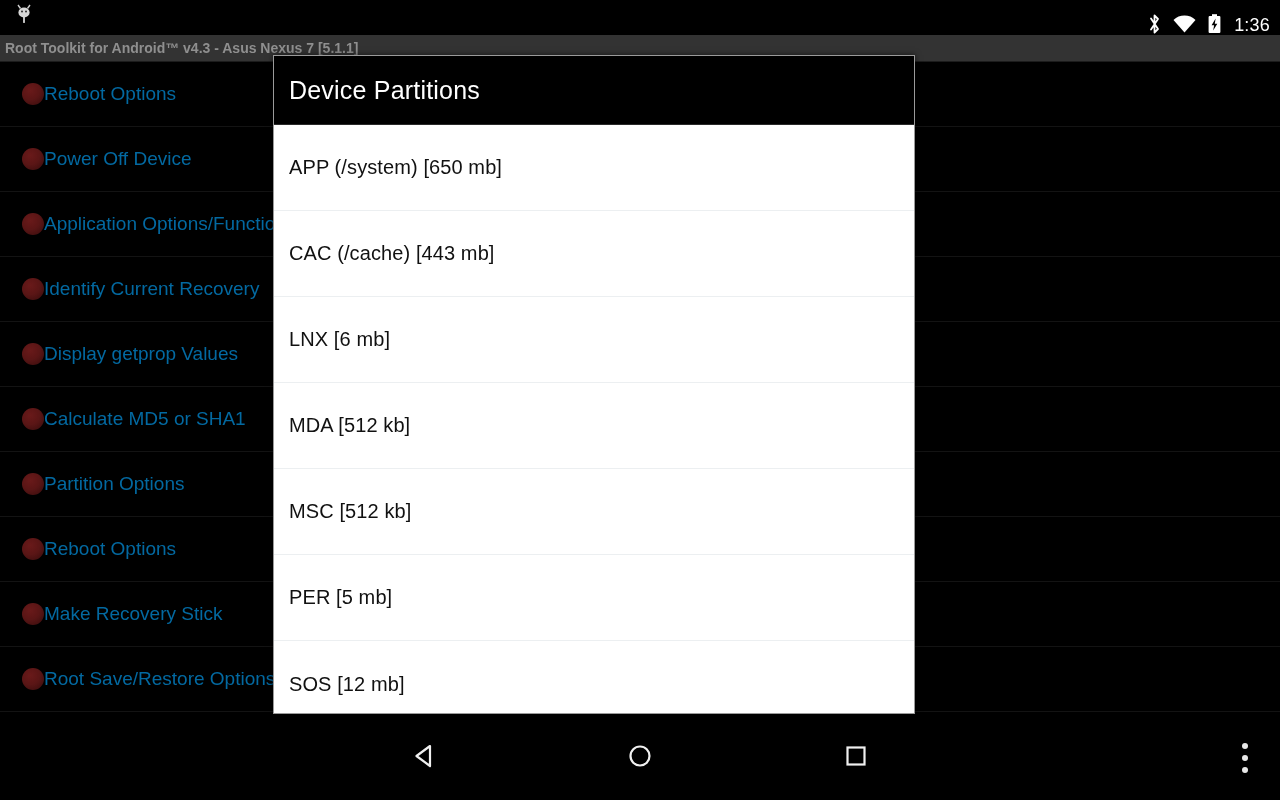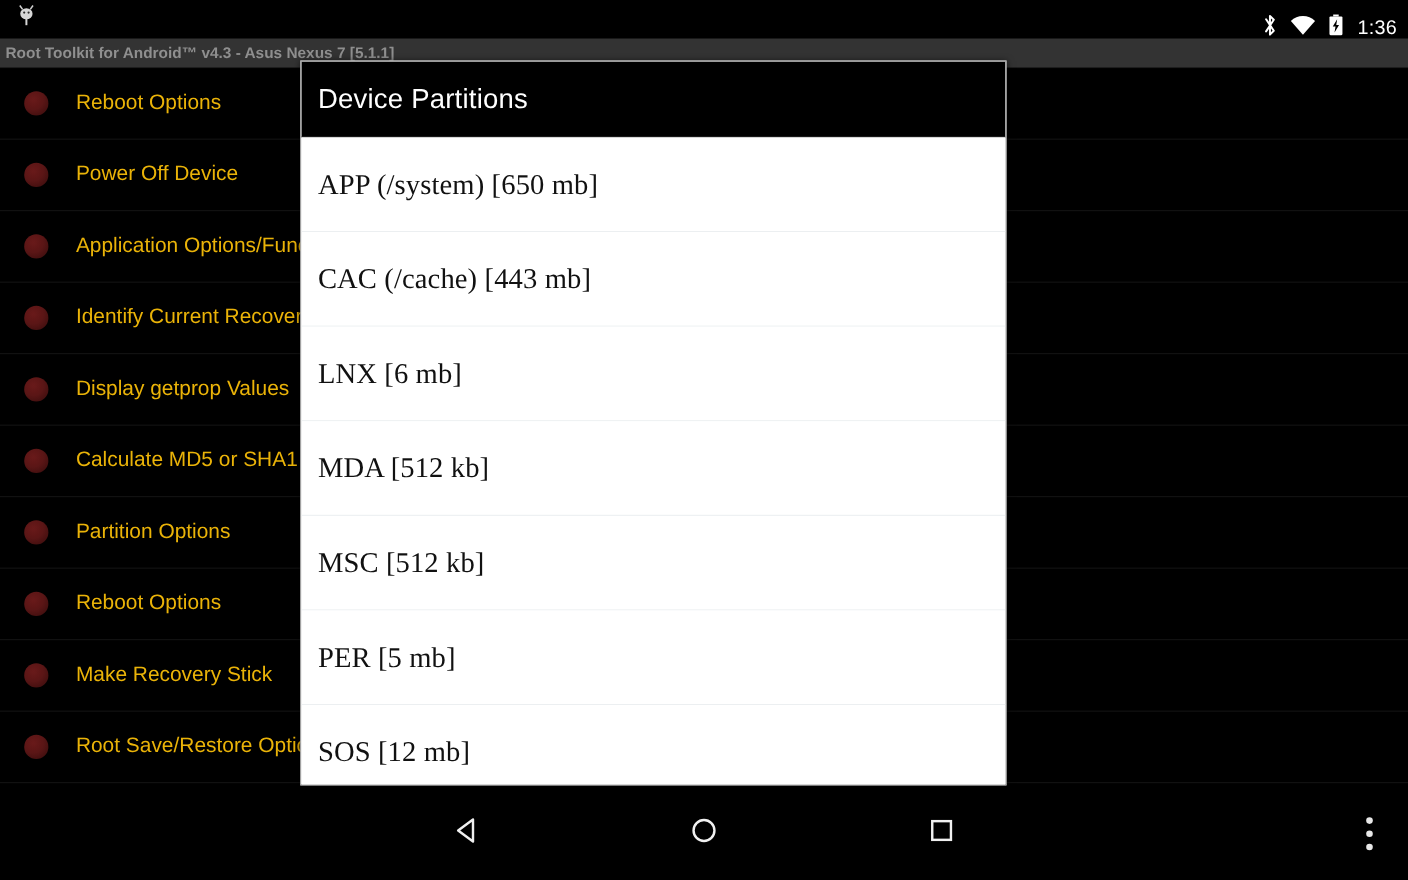--- a/index.html
+++ b/index.html
@@ -70,22 +70,21 @@
   }
   .bg-bullet {
     width:22px; height:22px; border-radius:50%;
     margin-left:22px;
     background:radial-gradient(circle at 38% 34%, #7c1f1f 0%, #6b1a1a 45%, #3e0f0f 100%);
     flex:0 0 auto;
     filter:blur(0.4px);
     opacity:.85;
   }
   .bg-label {
-    margin-left:25px;
-    color:#eab308;
+    color:#0369a1;
     font-size:19px;
     white-space:nowrap;
   }
 
   
   #dialog {
     position:absolute;
     left:273px; top:55px;
     width:642px; height:659px;
     background:#fff;
@@ -111,24 +110,23 @@
   .dlg-row {
     height:86px;
     display:flex; align-items:center;
     border-bottom:1px solid #eceff1;
     background:#fff;
     padding-left:15px;
   }
   .dlg-row:last-child { border-bottom:none; }
   .dlg-label {
     color:#111111;
-    font-size:26px;
+    font-size:20px;
     letter-spacing:.1px;
     white-space:nowrap;
-    font-family:Liberation Serif, serif;
   }
 
   
   #nav-bar {
     position:absolute; left:0; bottom:0;
     width:1280px; height:85px;
     background:#000;
   }
   .nav-btn {
     position:absolute; top:0; height:85px;

